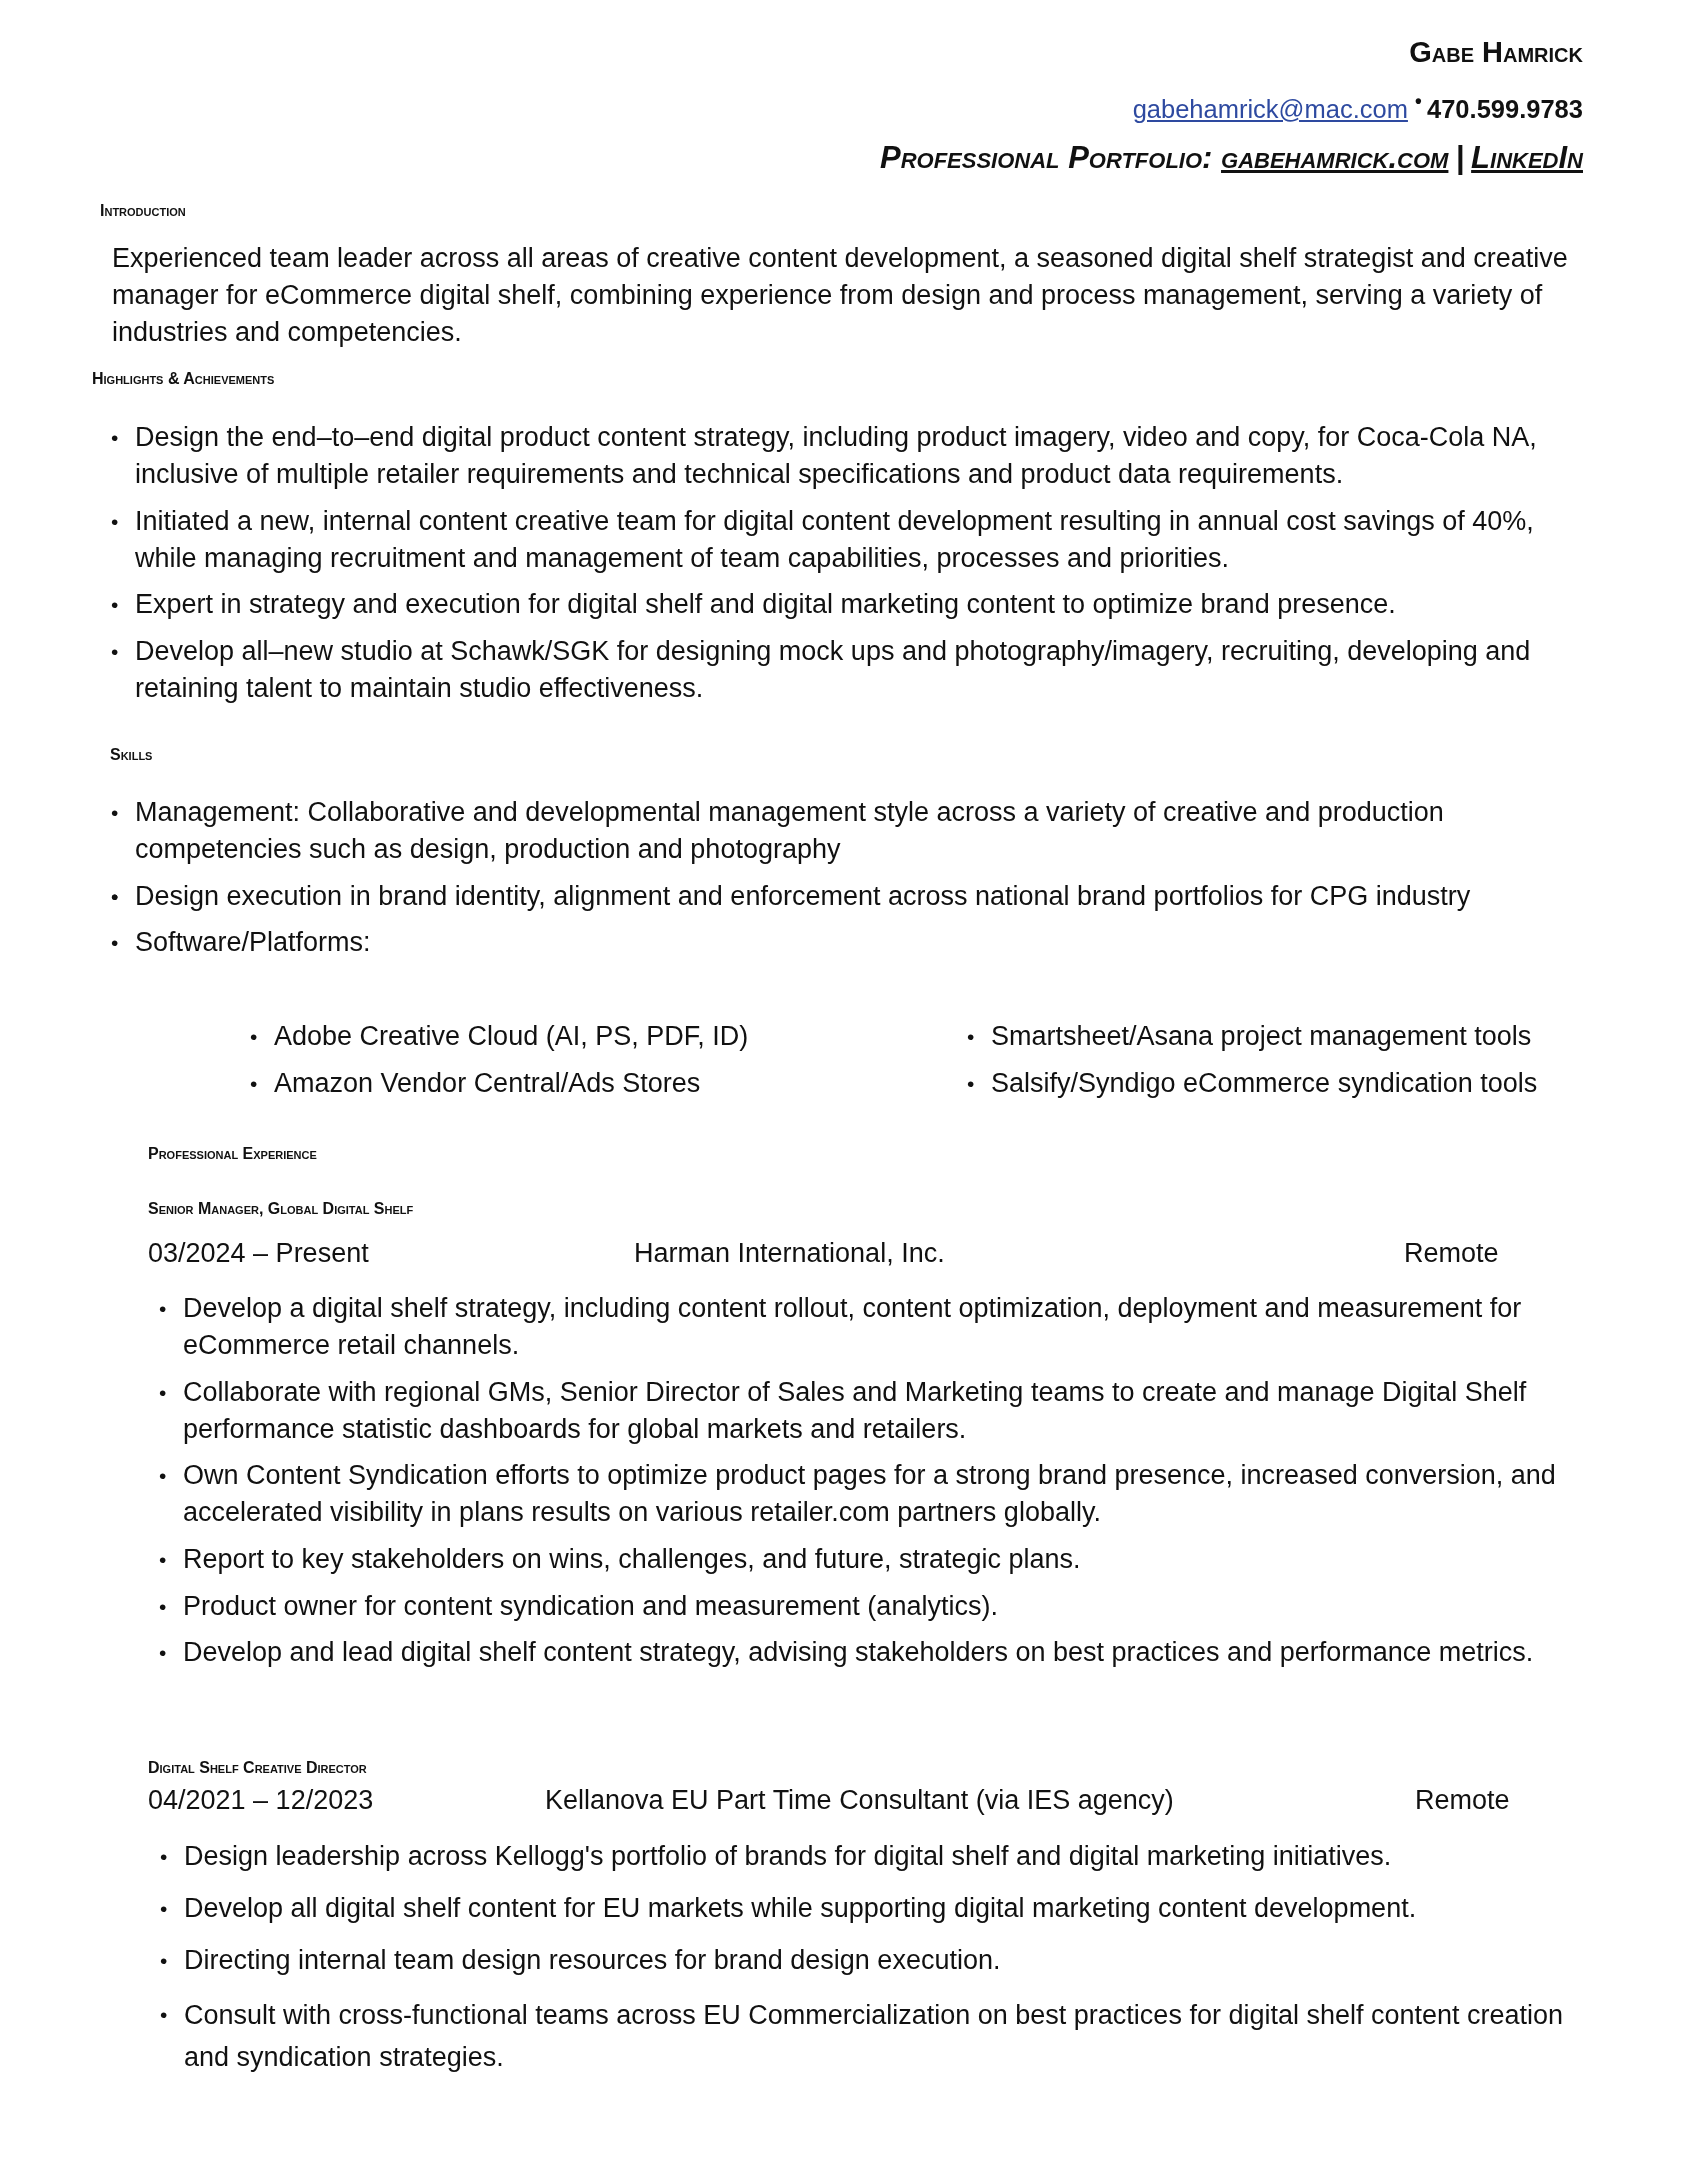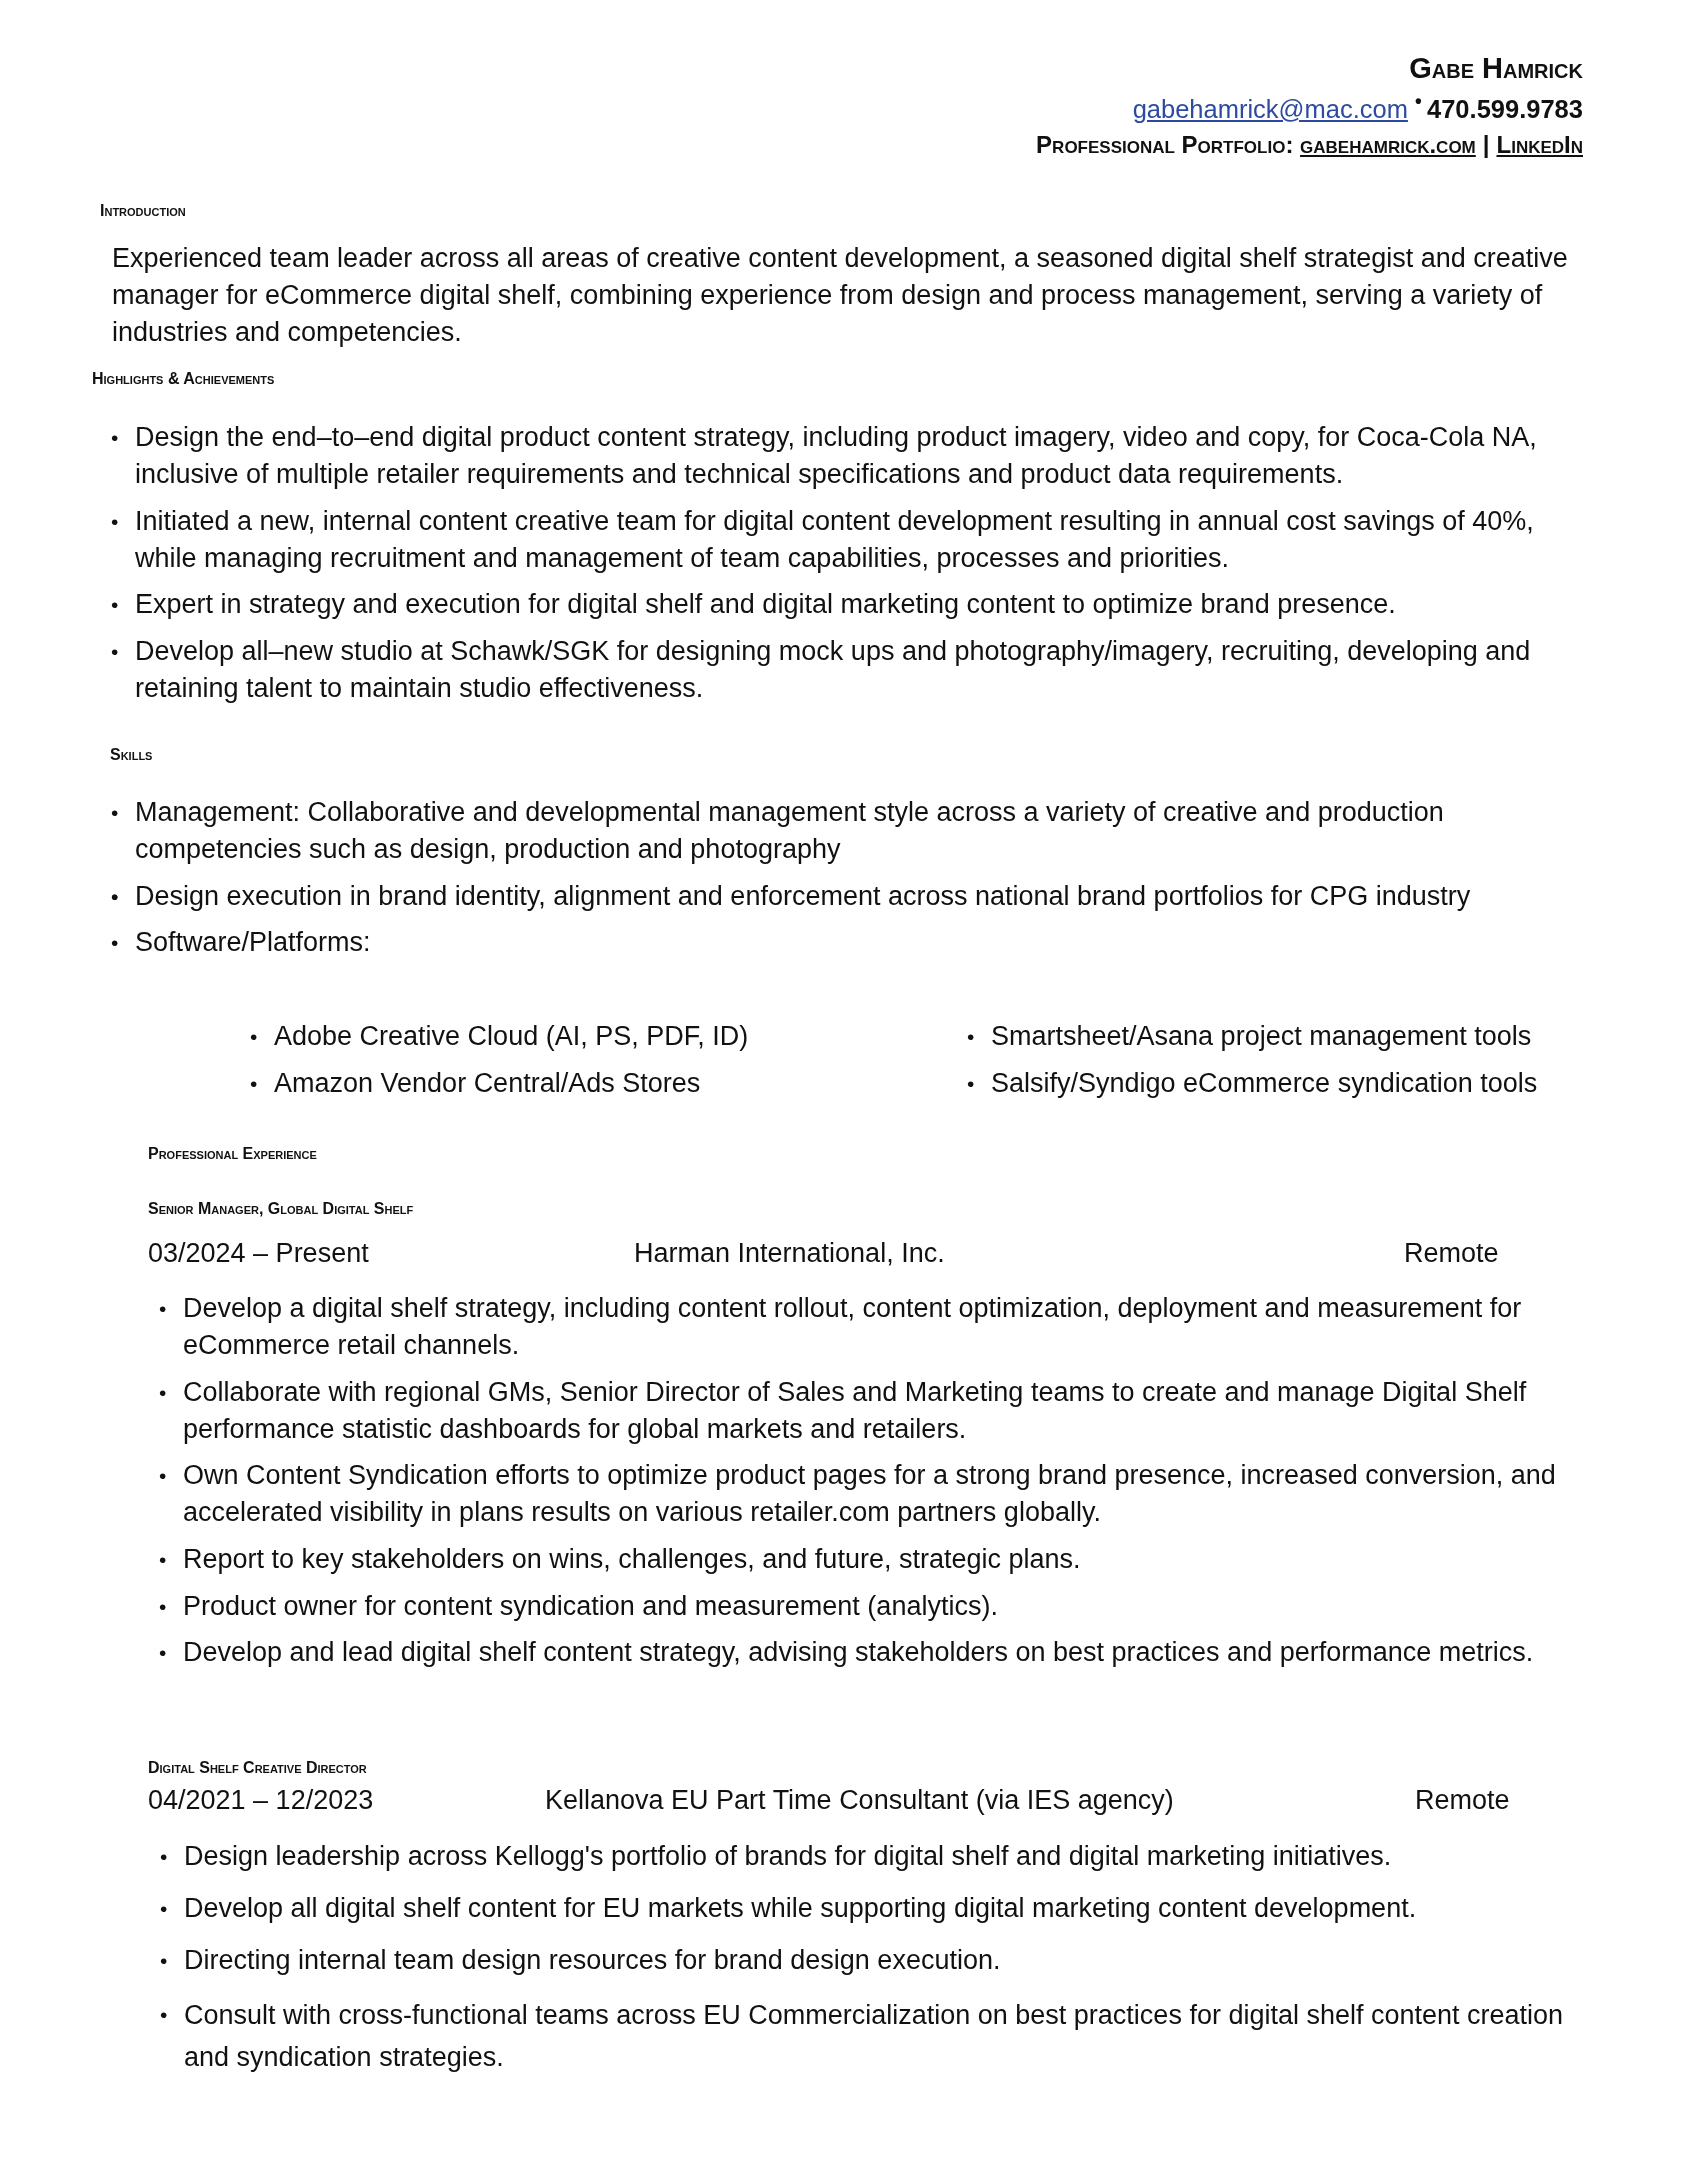--- a/index.html
+++ b/index.html
@@ -3,26 +3,26 @@
 <meta charset="utf-8">
 <style>
   html, body { margin: 0; padding: 0; background: #ffffff; }
   body {
     width: 1685px; height: 2180px; position: relative; overflow: hidden;
     font-family: "Liberation Sans", sans-serif; color: #111111;
   }
   .abs { position: absolute; }
   .sc { font-variant: small-caps; font-weight: bold; }
   .hdr-right { right: 102px; text-align: right; white-space: nowrap; }
-  #name { top: 52px; font-size: 29px; }
+  #name { top: 36px; font-size: 29px; }
   #contact { top: 91px; font-size: 25.5px; }
   #contact a { color: #2e4aa0; text-decoration: underline; }
   #contact .dot { font-weight: bold; font-size: 19.3px; vertical-align: super; margin: 0 5.3px 0 7px; }
   #contact .phone { font-weight: bold; }
-  #portfolio { top: 131px; font-size: 24px; }
+  #portfolio { top: 140px; font-size: 31px; font-style: italic; }
   #portfolio u { text-decoration: underline; }
   #portfolio .sep { margin: 0 7px; }
   .sec-title { font-size: 16px; font-variant: small-caps; font-weight: bold; white-space: nowrap; }
   .para { font-size: 27px; line-height: 37px; }
   ul.blist { list-style: none; margin: 0; padding: 0; }
   ul.blist li { position: relative; font-size: 27px; line-height: 37px; }
   ul.blist li .bul { position: absolute; left: -24px; top: 0; font-size: 21px; }
   .row3 { font-size: 27px; white-space: nowrap; }
   .bold { font-weight: normal; }
 </style>

